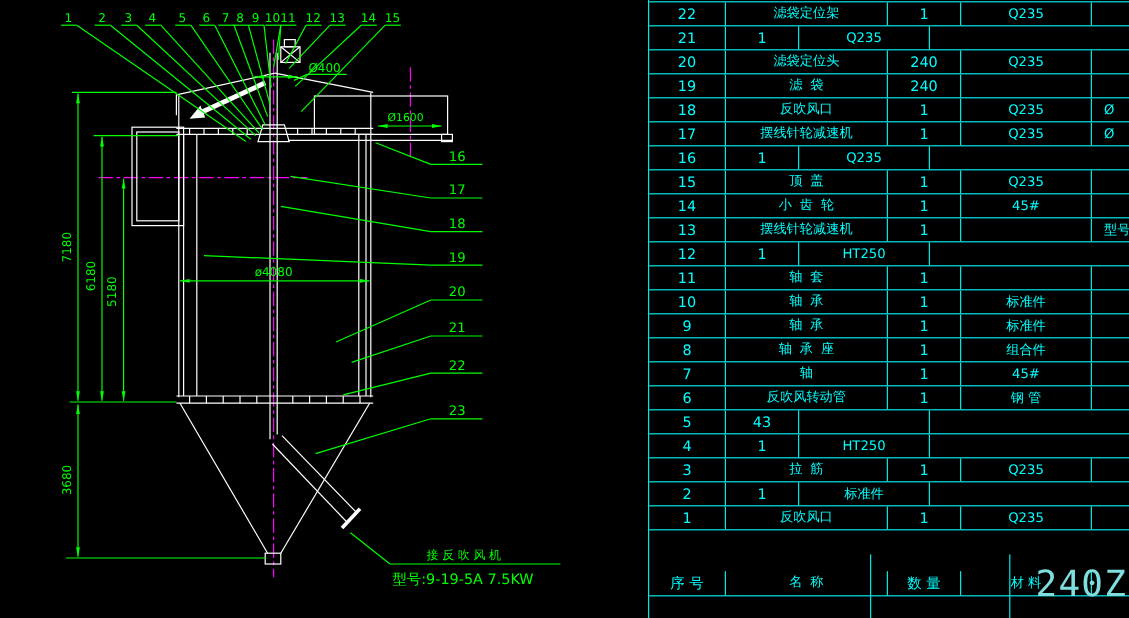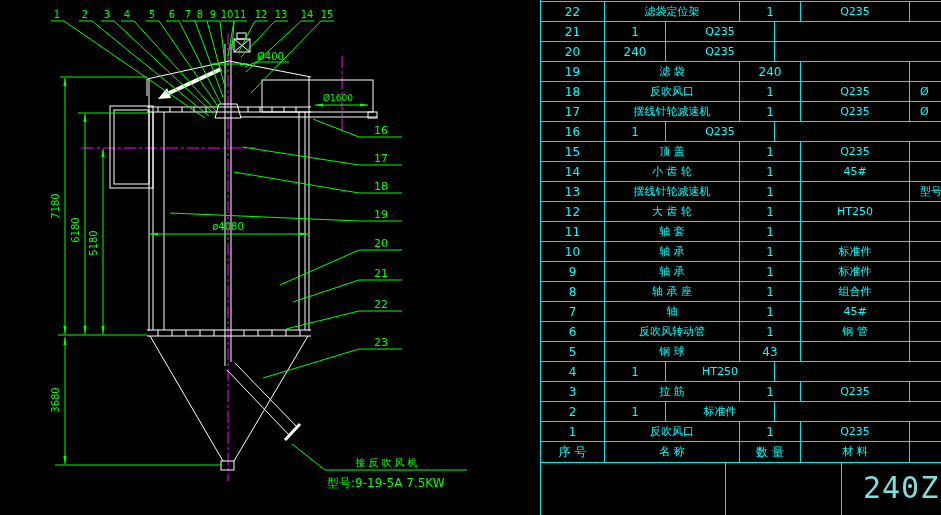--- a/index.html
+++ b/index.html
@@ -10,25 +10,25 @@
   #dwg{position:absolute;left:0;top:0;}
   
   .bom{position:absolute;left:540px;top:0;width:401px;height:515px;
        border-left:1px solid var(--cy);color:#00ffff;}
   .bom-rows{position:absolute;left:0;top:1px;width:401px;border-top:1px solid var(--cy);}
   .bom-row{display:flex;height:20px;box-sizing:border-box;border-bottom:1px solid var(--cy);
            font-size:11px;line-height:18px;}
   .bom-row .c{box-sizing:border-box;border-right:1px solid var(--cy);height:100%;
               display:flex;align-items:center;justify-content:center;overflow:hidden;white-space:nowrap;}
   .c1{width:64px;font-size:12px;}
-  .c2{width:135px;}
+  .c2{width:135px;font-family:Liberation Mono, monospace;}
   .c3{width:61px;font-size:12px;}
   .c4{width:109px;text-align:center;}
   .c5{flex:1;border-right:none !important;justify-content:flex-start !important;padding-left:10px;}
-  .hdr{height:21px;font-size:11px;}
+  .hdr{height:21px;font-size:11px;margin-top:34px;}
   
   .tblock{position:absolute;left:0;top:462px;width:401px;height:53px;}
   .tb-v1{position:absolute;left:184px;top:0;width:1px;height:53px;background:var(--cy);}
   .tb-v2{position:absolute;left:300px;top:0;width:1px;height:53px;background:var(--cy);}
   .tb-code{position:absolute;left:322px;top:8px;font-family:"DejaVu Sans Mono",monospace;
            font-size:30px;color:#7fdede;letter-spacing:1px;white-space:nowrap;}
 </style>
 </head>
 <body>
 
@@ -247,20 +247,21 @@
           <div class="c c5"></div>
         </div>
         <div class="bom-row">
           <div class="c c1">21</div>
           <div class="c c3">1</div>
           <div class="c c4">Q235</div>
           <div class="c c5"></div>
         </div>
         <div class="bom-row">
           <div class="c c1">20</div>
+          <div class="c c2">滤袋定位头</div>
           <div class="c c3">240</div>
           <div class="c c4">Q235</div>
           <div class="c c5"></div>
         </div>
         <div class="bom-row">
           <div class="c c1">19</div>
           <div class="c c2">滤  袋</div>
           <div class="c c3">240</div>
           <div class="c c4"></div>
           <div class="c c5"></div>
@@ -301,21 +302,20 @@
         </div>
         <div class="bom-row">
           <div class="c c1">13</div>
           <div class="c c2">摆线针轮减速机</div>
           <div class="c c3">1</div>
           <div class="c c4"></div>
           <div class="c c5">型号:</div>
         </div>
         <div class="bom-row">
           <div class="c c1">12</div>
-          <div class="c c2">大 齿 轮</div>
           <div class="c c3">1</div>
           <div class="c c4">HT250</div>
           <div class="c c5"></div>
         </div>
         <div class="bom-row">
           <div class="c c1">11</div>
           <div class="c c2">轴  套</div>
           <div class="c c3">1</div>
           <div class="c c4"></div>
           <div class="c c5"></div>
@@ -350,21 +350,20 @@
         </div>
         <div class="bom-row">
           <div class="c c1">6</div>
           <div class="c c2">反吹风转动管</div>
           <div class="c c3">1</div>
           <div class="c c4">钢  管</div>
           <div class="c c5"></div>
         </div>
         <div class="bom-row">
           <div class="c c1">5</div>
-          <div class="c c2">钢  球</div>
           <div class="c c3">43</div>
           <div class="c c4"></div>
           <div class="c c5"></div>
         </div>
         <div class="bom-row">
           <div class="c c1">4</div>
           <div class="c c3">1</div>
           <div class="c c4">HT250</div>
           <div class="c c5"></div>
         </div>

